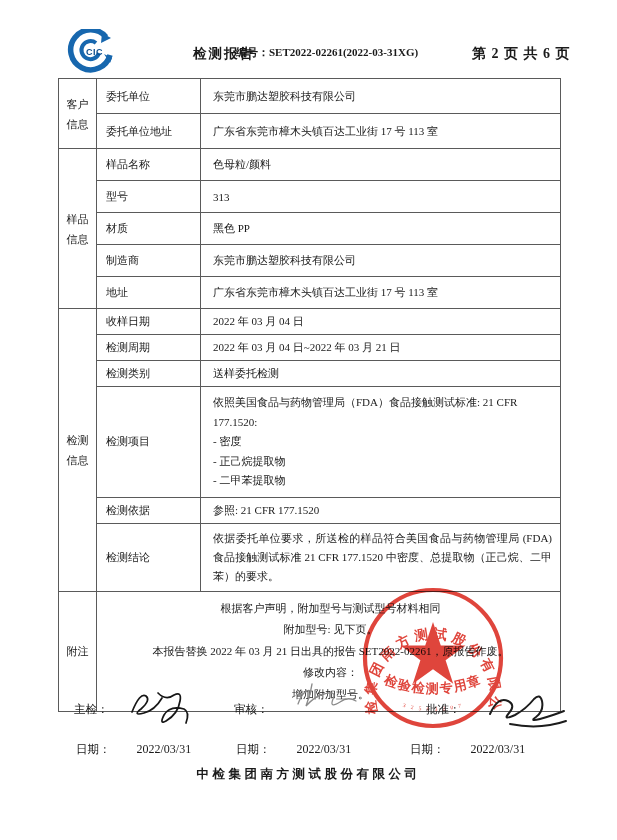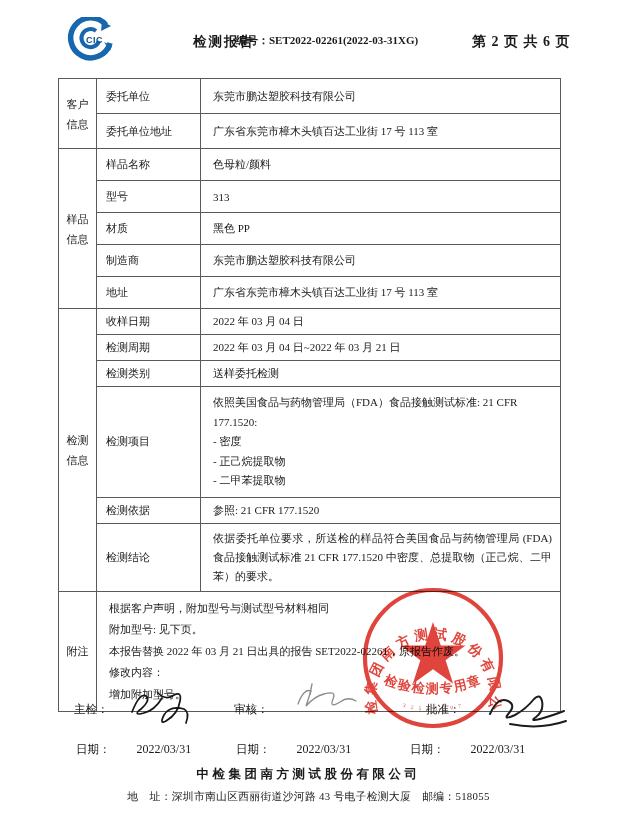--- a/index.html
+++ b/index.html
@@ -5,39 +5,39 @@
   * { margin:0; padding:0; box-sizing:border-box; }
   html,body { background:#ffffff; }
   body {
     width:617px; height:840px; position:relative;
     font-family:"Liberation Serif","DejaVu Serif",serif;
     color:#1a1a1a; overflow:hidden;
   }
   .page { position:absolute; inset:0; }
 
   
-  .hdr { position:absolute; left:0; top:0; width:572px; height:72px; }
+  .hdr { position:absolute; left:0; top:12px; width:572px; height:72px; }
   .hdr .logo { position:absolute; left:66px; top:17px; }
   .hdr .title { position:absolute; left:145px; top:33px; font-size:13.5px; font-weight:bold; letter-spacing:2px;margin-left:48px; }
   .hdr .repno { position:absolute; left:236px; top:33px; font-size:11px; font-weight:bold; }
   .hdr .pageinfo { position:absolute; left:472px; top:33px; font-size:14px; font-weight:bold; letter-spacing:1px; }
 
   
   table.rep { position:absolute; left:58px; top:78px; width:503px; border-collapse:collapse; table-layout:fixed; }
   table.rep td { border:1px solid #5a5a5a; vertical-align:middle; font-size:11px; }
   table.rep { border:1.5px solid #3c3c3c; }
   td.group { width:38px; text-align:center; white-space:pre-line; line-height:20px; font-size:11px; }
   td.flabel { width:104px; padding-left:9px; }
   td.fvalue { padding-left:12px; padding-right:8px; }
   tr.h35 { height:35px; }
   tr.h32 { height:32px; }
   tr.h26 { height:26px; }
   td.multiline { padding:6px 8px 6px 12px; line-height:19.5px; vertical-align:middle; }
   td.conclusion { padding:5px 8px 5px 12px; line-height:19px; text-align:justify; }
-  td.notes { padding:6px 8px 6px 12px; line-height:21.5px; vertical-align:top; }
+  td.notes { padding:6px 8px 6px 12px; line-height:21.5px; vertical-align:top;text-align:center; }
 
   
   .sigzone { position:absolute; left:58px; top:682px; width:503px; height:80px;
              display:grid; grid-template-columns:160px 168px 175px; }
   .sigcol { position:relative; }
   .sigrole { position:absolute; left:16px; top:20px; font-size:11.5px; }
   .sigrole3 { left:40px; }
   .sigimg { position:absolute; top:2px; }
   .sigdate { position:absolute; top:60px; left:18px; font-size:11.5px; display:flex; gap:26px; white-space:nowrap; }
   .sigdate .dval { font-size:12px; }
@@ -218,16 +218,15 @@
     <text fill="#dd352b" font-size="13" font-weight="bold" font-family="Liberation Serif, serif" letter-spacing="1.5">
       <textPath href="#arcCaption" startOffset="50%" text-anchor="middle">检验检测专用章</textPath>
     </text>
     <text fill="#dd352b" font-size="5.5" font-family="Liberation Serif, serif" letter-spacing="2">
       <textPath href="#arcDigits" startOffset="50%" text-anchor="middle">3 2 5 6 3 2 0 7</textPath>
     </text>
   </svg>
 
   <div class="ftr">
     <div class="fco">中检集团南方测试股份有限公司</div>
-    <div class="faddr">地　址：深圳市南山区西丽街道沙河路 43 号电子检测大厦　邮编：518055</div>
   </div>
 
 </div>
 
 </body></html>

